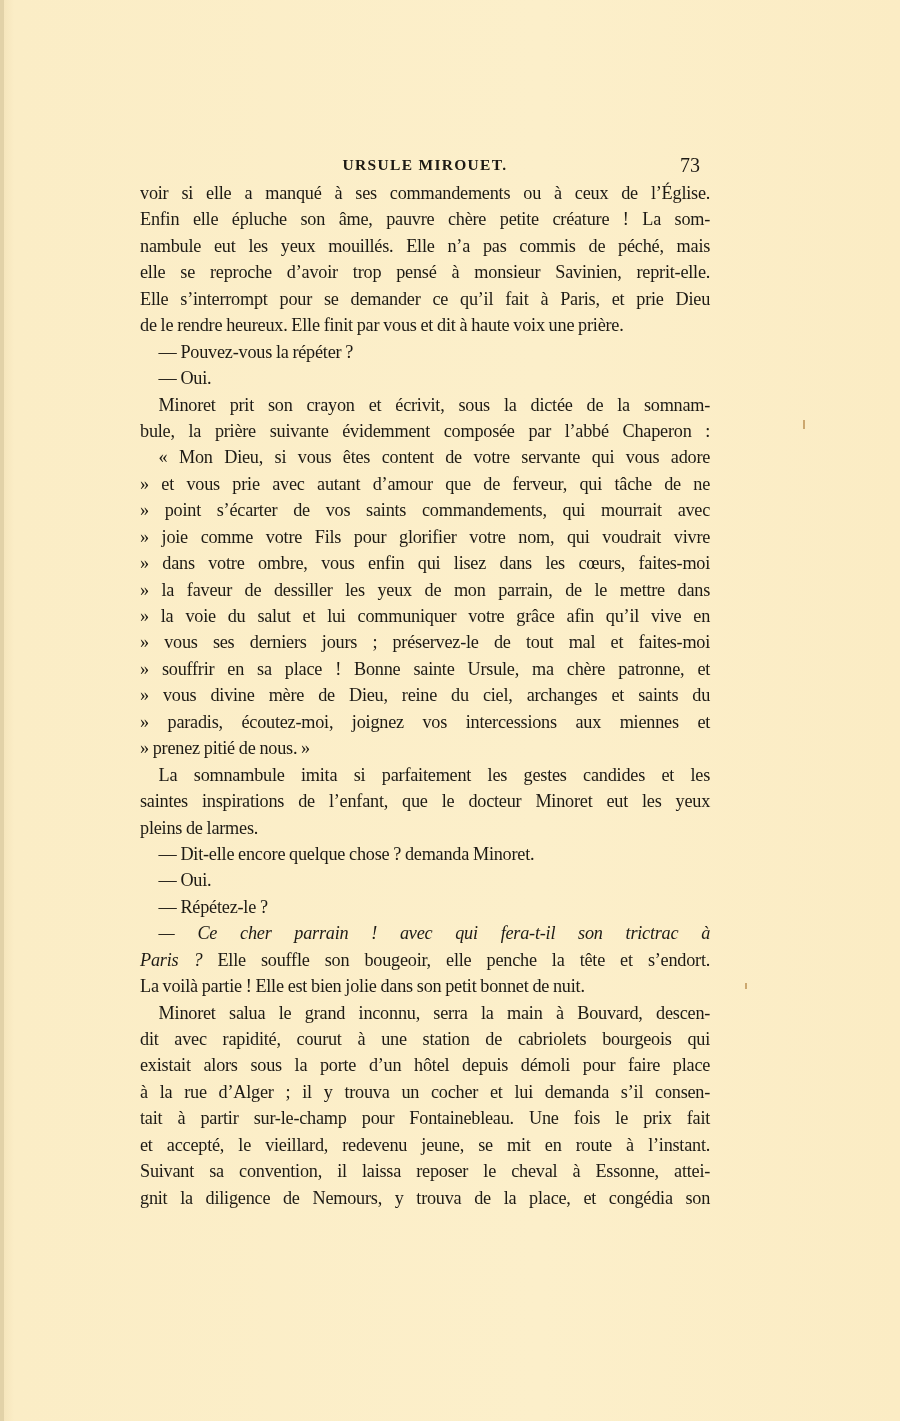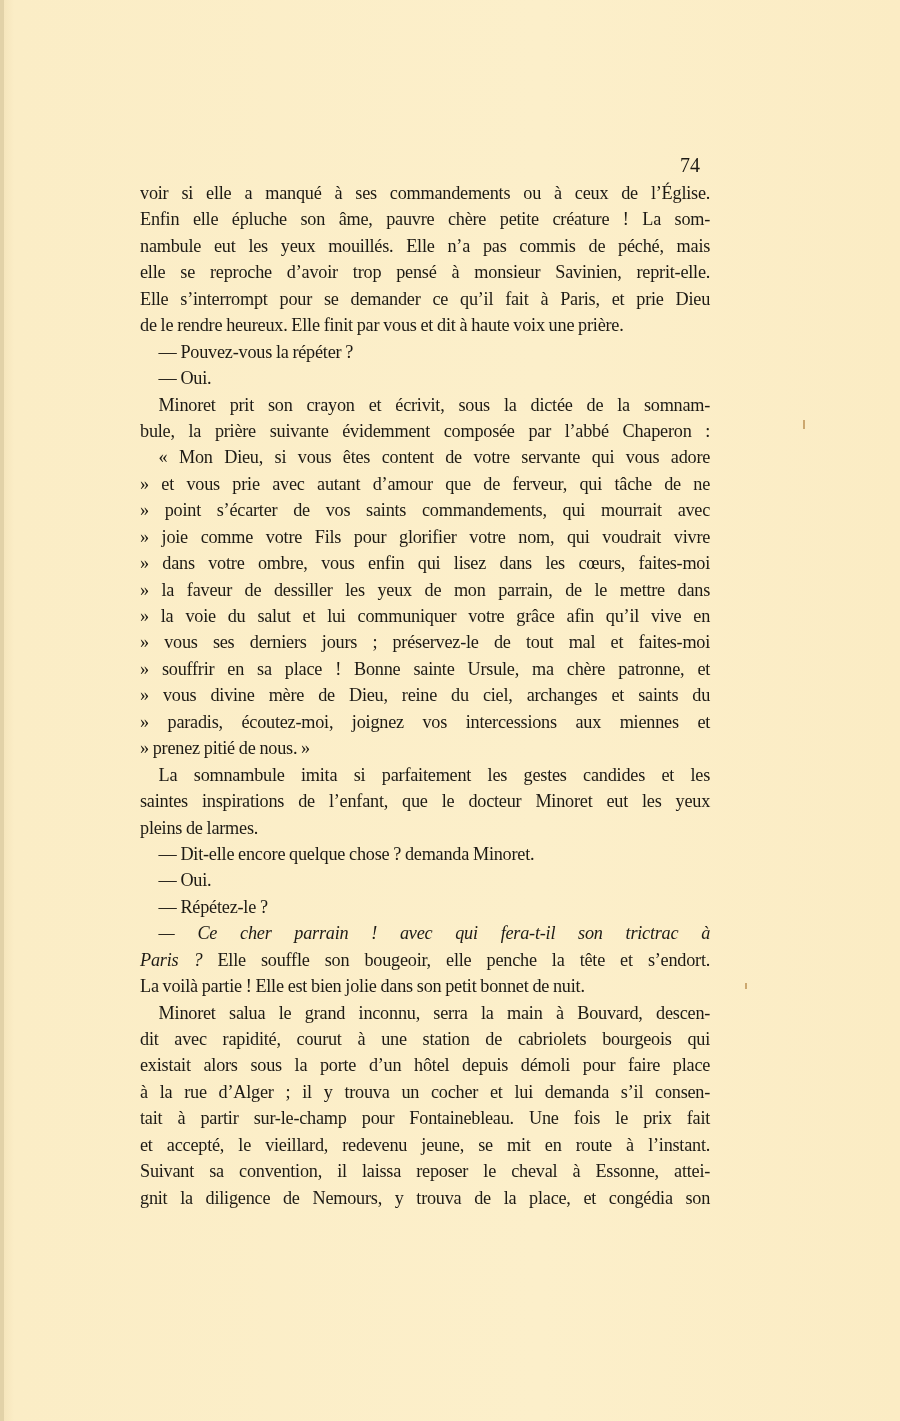--- a/index.html
+++ b/index.html
@@ -41,21 +41,22 @@
   .margin-mark {
     position: absolute; width: 2px; height: 9px; background: #b88a4a; opacity: 0.7;
   }
 </style>
 </head>
 <body>
 
 <div class="page-edge"></div>
 
 <div class="running-head">
-  <div class="page-number">74</div>
+  <div class="running-title">URSULE MIROUET.</div>
+  <div class="page-number">73</div>
 </div>
 
 <div class="text-block" id="text-block">
     <div class="line">voir si elle a manqué à ses commandements ou à ceux de l’Église.</div>
     <div class="line">Enfin elle épluche son âme, pauvre chère petite créature ! La som-</div>
     <div class="line">nambule eut les yeux mouillés. Elle n’a pas commis de péché, mais</div>
     <div class="line">elle se reproche d’avoir trop pensé à monsieur Savinien, reprit-elle.</div>
     <div class="line">Elle s’interrompt pour se demander ce qu’il fait à Paris, et prie Dieu</div>
     <div class="line last">de le rendre heureux. Elle finit par vous et dit à haute voix une prière.</div>
     <div class="line indent last">— Pouvez-vous la répéter ?</div>

